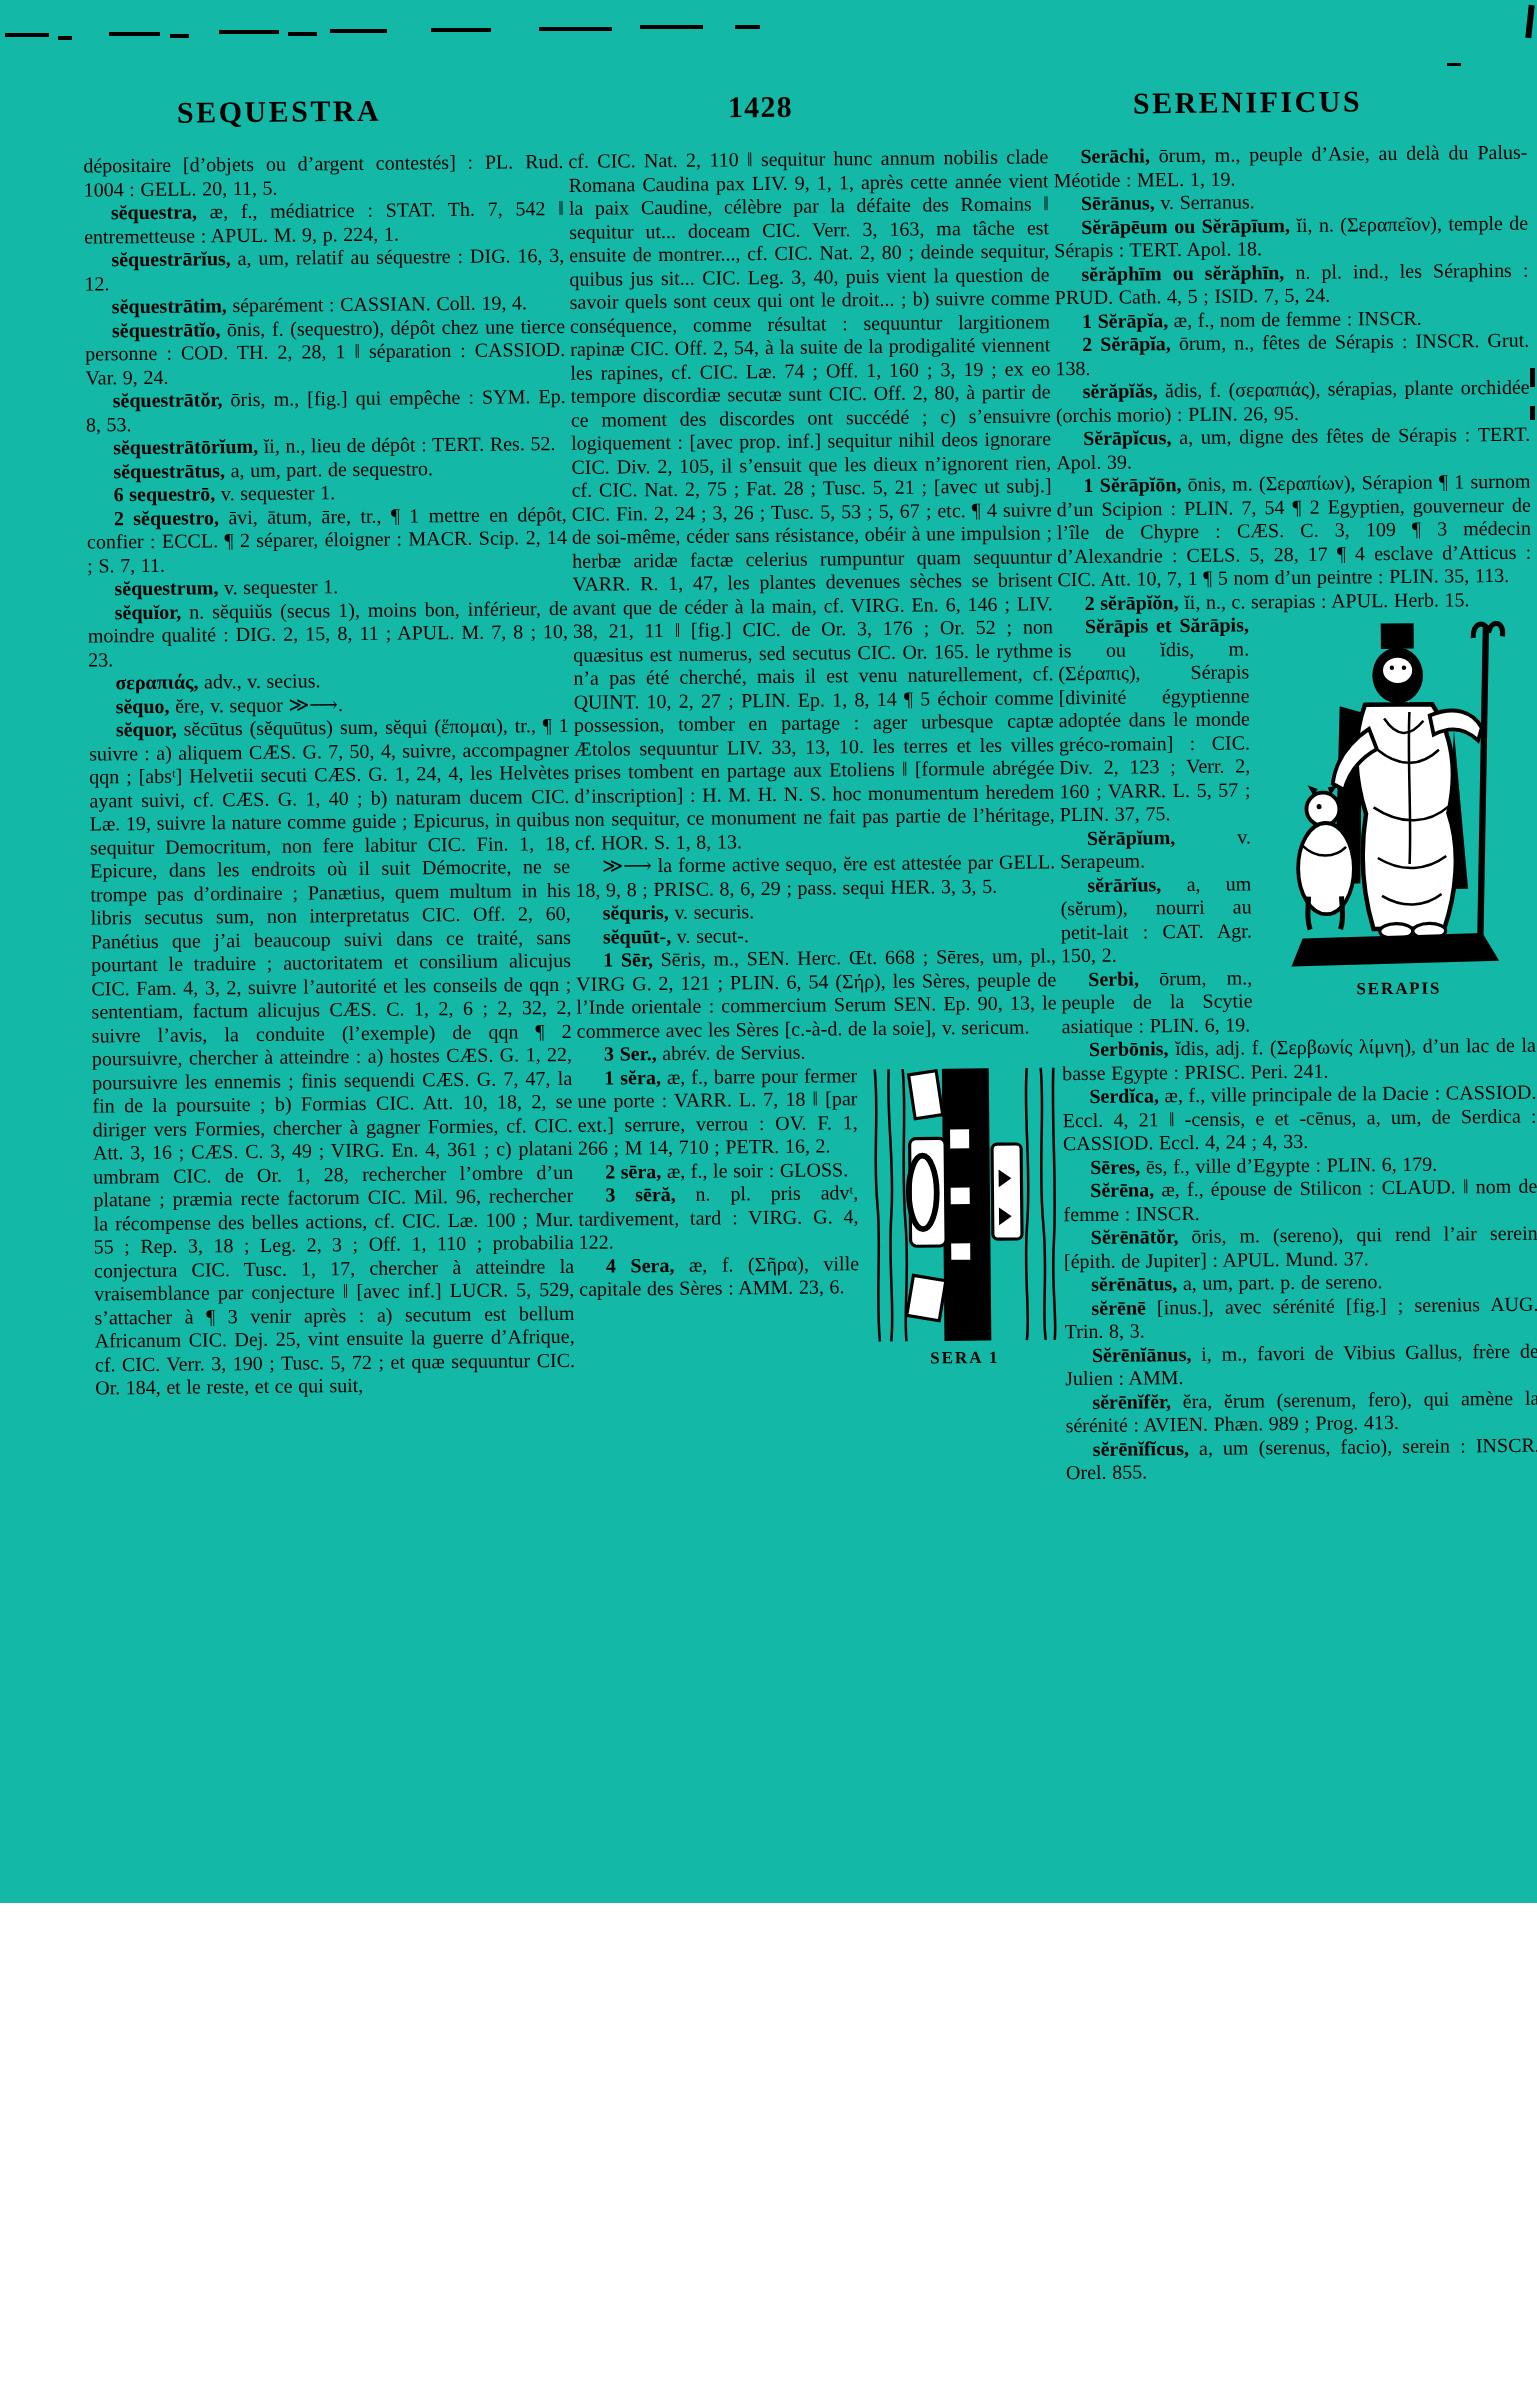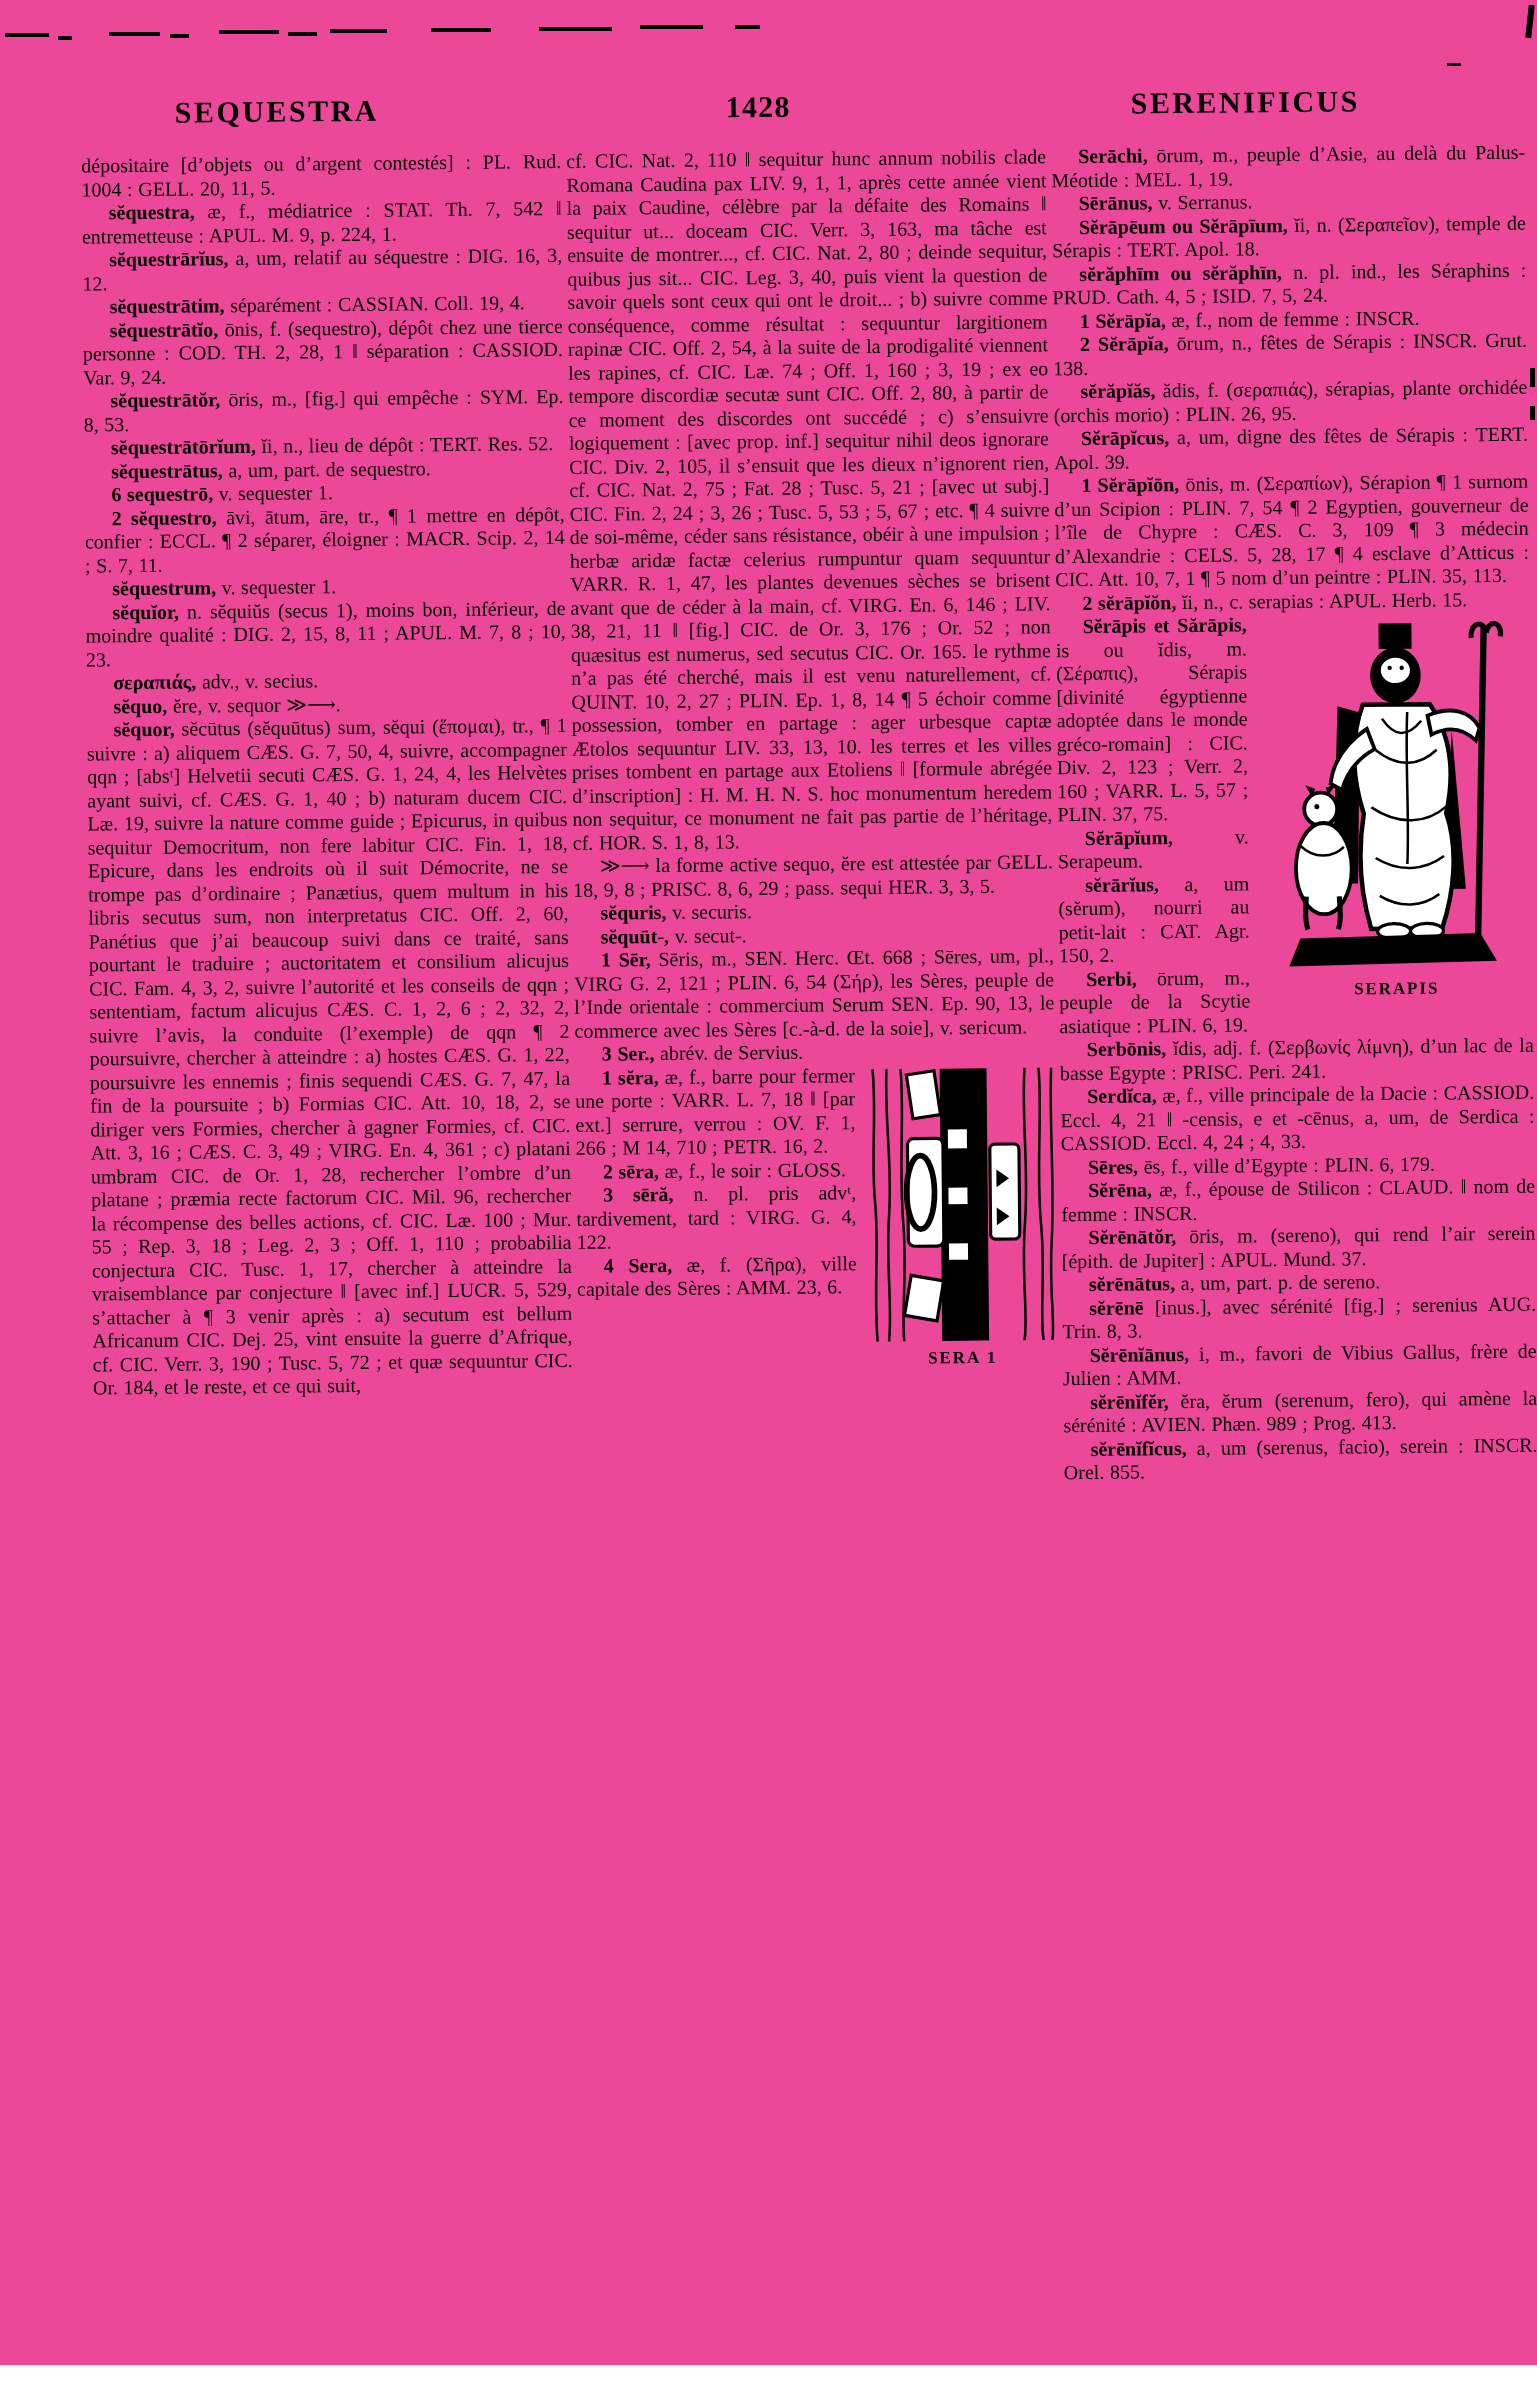--- a/index.html
+++ b/index.html
@@ -1,16 +1,16 @@
 <!DOCTYPE html>
 <html style="font-size:10px"><head>
 <meta charset="utf-8">
 <style>
   html,body{margin:0;padding:0;background:#ffffff;}
-  .page{position:relative;width:1537px;height:2365px;background:#ec4899;overflow:hidden;
+  .page{position:relative;width:1537px;height:1903px;background:#14b8a6;overflow:hidden;
         font-family:"Liberation Serif","DejaVu Serif",serif;color:#000;}
   .rot{position:absolute;left:0;top:0;width:100%;height:100%;transform:rotate(-0.55deg);transform-origin:50% 50%;}
   .runhead{position:absolute;top:90px;font-weight:bold;font-size:30px;letter-spacing:2.5px;}
   #rh-left{left:185px;}
   #rh-center{left:0;width:1537px;text-align:center;letter-spacing:1.3px;}
   #rh-right{left:1141px;}
   .col{position:absolute;top:148px;height:2200px;overflow:hidden;text-align:justify;
        font-size:20px;line-height:23.5px;word-spacing:0.6px;}
   #col1{left:91px;width:480px;}
   #col2{left:576px;width:480px;}

